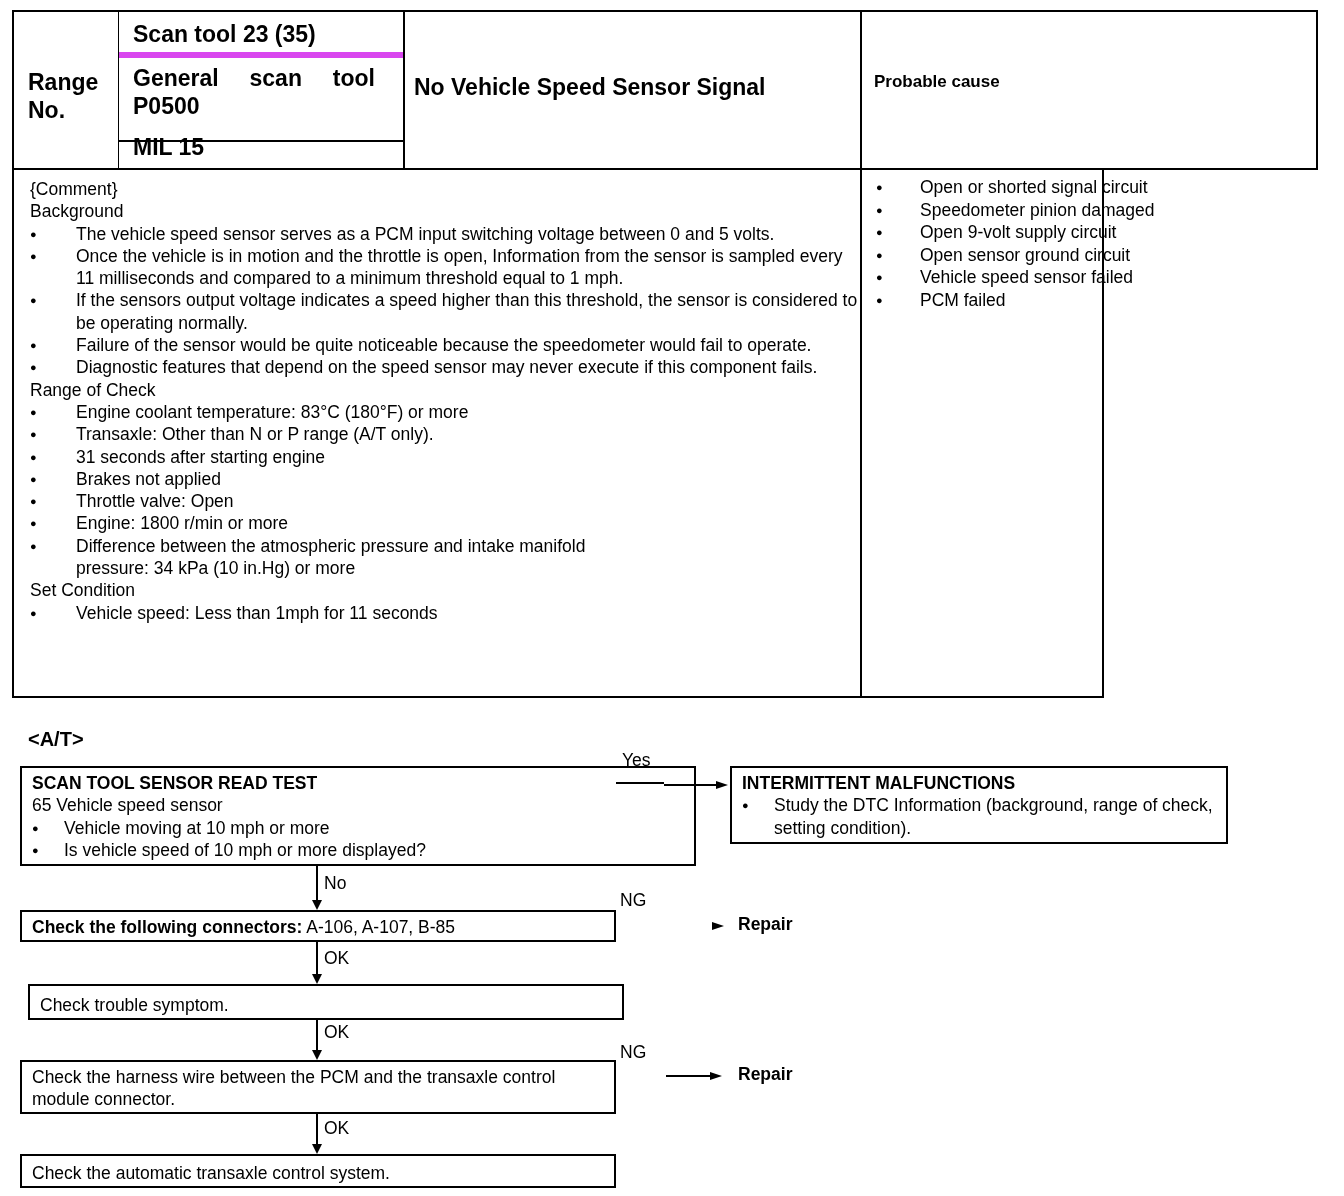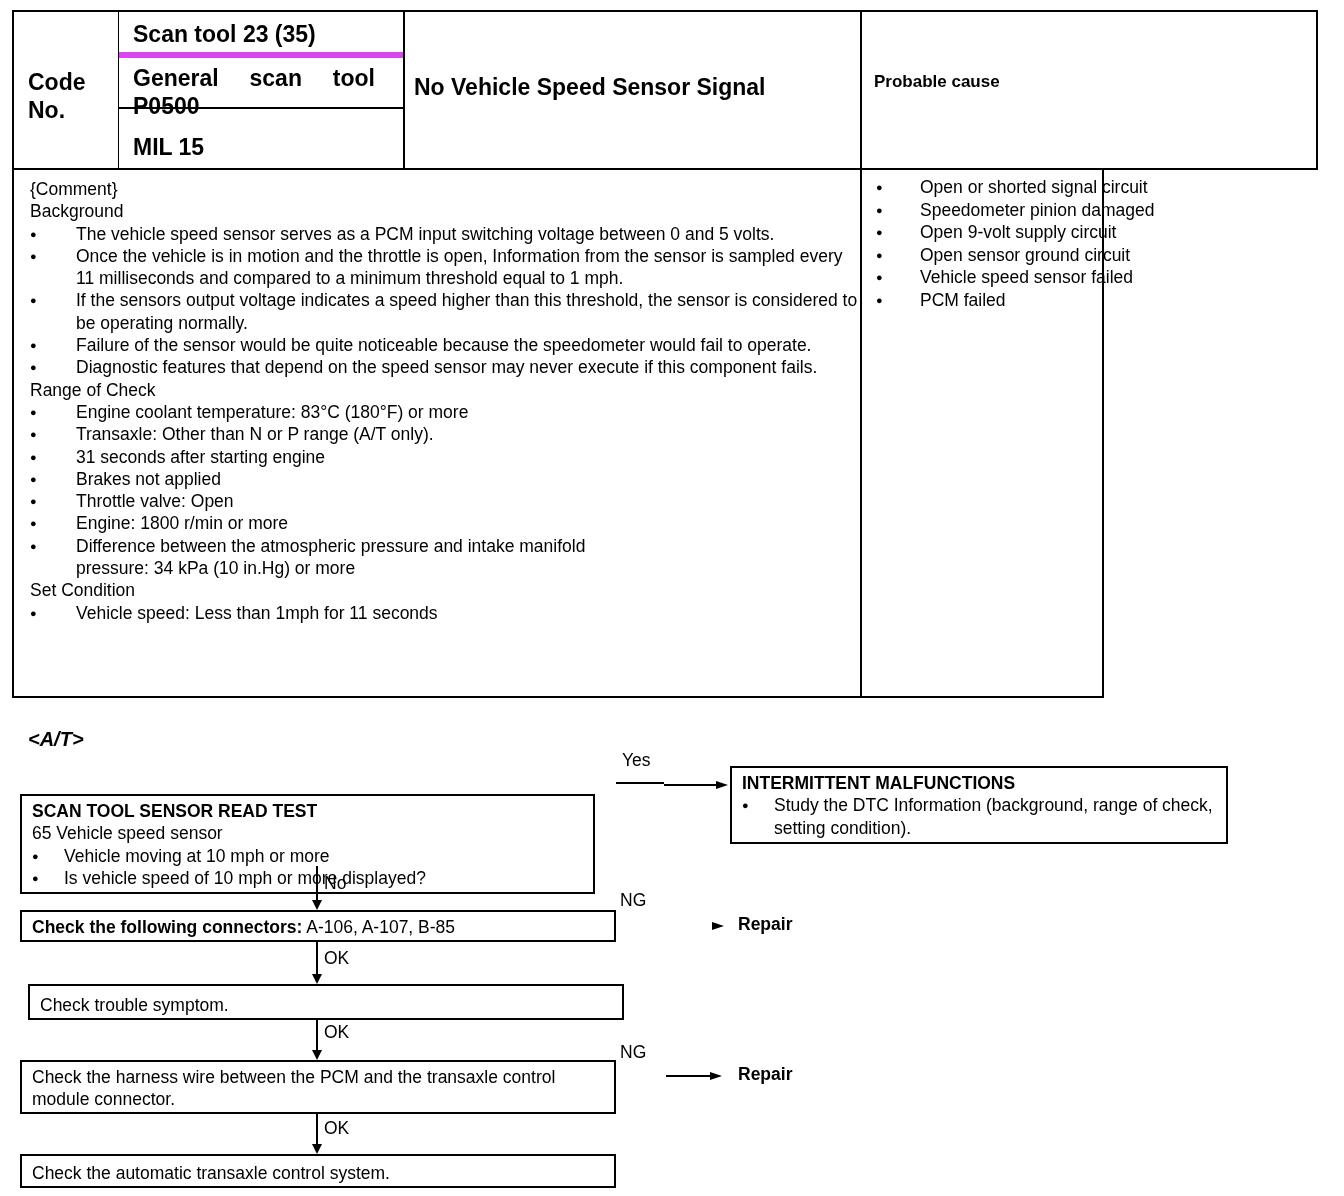--- a/index.html
+++ b/index.html
@@ -8,62 +8,62 @@
     font-family: "Liberation Sans", sans-serif; color: #000;
   }
   .abs { position: absolute; }
   
   .hdr { left: 12px; top: 10px; width: 1306px; height: 160px; border: 2px solid #000; box-sizing: border-box; }
   .hdr .code-cell { left: 0; top: 0; width: 104px; height: 156px; }
   .hdr .code-label { left: 14px; top: 56px; font-size: 23px; font-weight: bold; line-height: 28px; }
   .hdr .scan-col { left: 104px; top: 0; width: 284px; height: 156px; border-left: 1px solid #000; border-right: 2px solid #000; }
   .hdr .scan-row { position: absolute; left: 0; width: 284px; box-sizing: border-box; font-size: 23px; font-weight: bold; padding-left: 14px; }
   .hdr .scan-row.r1 { top: 0; height: 46px; line-height: 44px; border-bottom: 6px solid #d946ef; }
-  .hdr .scan-row.r2 { top: 46px; height: 51px; line-height: 28px; padding-top: 6px; border-bottom: 2px solid #000; text-align: justify; text-align-last: left; padding-right: 28px; }
+  .hdr .scan-row.r2 { top: 46px; height: 84px; line-height: 28px; padding-top: 6px; border-bottom: 2px solid #000; text-align: justify; text-align-last: left; padding-right: 28px; }
   .hdr .scan-row.r3 { top: 116px; height: 40px; line-height: 38px; }
   .hdr .title { left: 400px; top: 62px; font-size: 23px; font-weight: bold; }
   .hdr .divider { left: 846px; top: 0; width: 0; height: 156px; border-left: 2px solid #000; }
   .hdr .cause-title { left: 860px; top: 60px; font-size: 17px; font-weight: bold; }
 
   .body-tbl { left: 12px; top: 168px; width: 1092px; height: 530px; border: 2px solid #000; border-top: none; box-sizing: border-box; }
   .body-tbl .divider { left: 846px; top: 0; width: 0; height: 528px; border-left: 2px solid #000; }
   .comment { left: 16px; top: 10px; width: 830px; font-size: 17.5px; line-height: 22.3px; }
   .comment .sec { display: block; }
   .comment .bl { display: block; position: relative; padding-left: 46px; }
   .comment .bl::before { content: "\25CF"; position: absolute; left: 0; top: 0; font-size: 11px; }
   .causes { left: 860px; top: 8px; width: 440px; font-size: 17.5px; line-height: 22.5px; }
   .causes .bl { display: block; position: relative; padding-left: 46px; }
   .causes .bl::before { content: "\25CF"; position: absolute; left: 2px; top: 0; font-size: 11px; }
 
   
-  .at-label { left: 28px; top: 728px; font-size: 20px; font-weight: bold; font-style: italic; }
+  .at-label { left: 28px; top: 728px; font-size: 20px; font-weight: bold; }
   .box { border: 2px solid #000; box-sizing: border-box; font-size: 17.5px; line-height: 22.3px; padding: 4px 10px; }
   .box .bl { display: block; position: relative; padding-left: 32px; }
   .box .bl::before { content: "\25CF"; position: absolute; left: 0; top: 0; font-size: 11px; }
   .box .bold { font-weight: bold; }
-  .b1 { left: 20px; top: 766px; width: 575px; height: 100px; margin-top: 28px; }
+  .b1 { left: 20px; top: 766px; width: 676px; height: 100px; }
   .b2 { left: 730px; top: 766px; width: 498px; height: 78px; }
   .b3 { left: 20px; top: 910px; width: 596px; height: 32px; padding-top: 4px; }
   .b4 { left: 20px; top: 984px; width: 596px; height: 36px; padding-top: 8px; margin-left: 8px; }
   .b5 { left: 20px; top: 1060px; width: 596px; height: 54px; }
   .b6 { left: 20px; top: 1154px; width: 596px; height: 34px; padding-top: 6px; }
   .line-h { height: 0; border-top: 2px solid #000; }
   .line-v { width: 0; border-left: 2px solid #000; }
   .arrow-down { width: 0; height: 0; border-left: 5px solid transparent; border-right: 5px solid transparent; border-top: 10px solid #000; }
   .arrow-right { width: 0; height: 0; border-top: 4px solid transparent; border-bottom: 4px solid transparent; border-left: 12px solid #000; }
   .lbl { font-size: 17.5px; }
   .repair { font-size: 17.5px; font-weight: bold; }
 </style>
 </head>
 <body>
 
 <div class="abs hdr">
   <div class="abs code-cell">
     <div class="abs code-label">
-      <div>Code</div>
+      <div>Range</div>
       <div>No.</div>
     </div>
   </div>
   <div class="abs scan-col">
     <div class="scan-row r1">Scan tool 23 (35)</div>
     <div class="scan-row r2">General scan tool P0500</div>
     <div class="scan-row r3">MIL 15</div>
   </div>
   <div class="abs title">No Vehicle Speed Sensor Signal</div>
   <div class="abs divider"></div>

